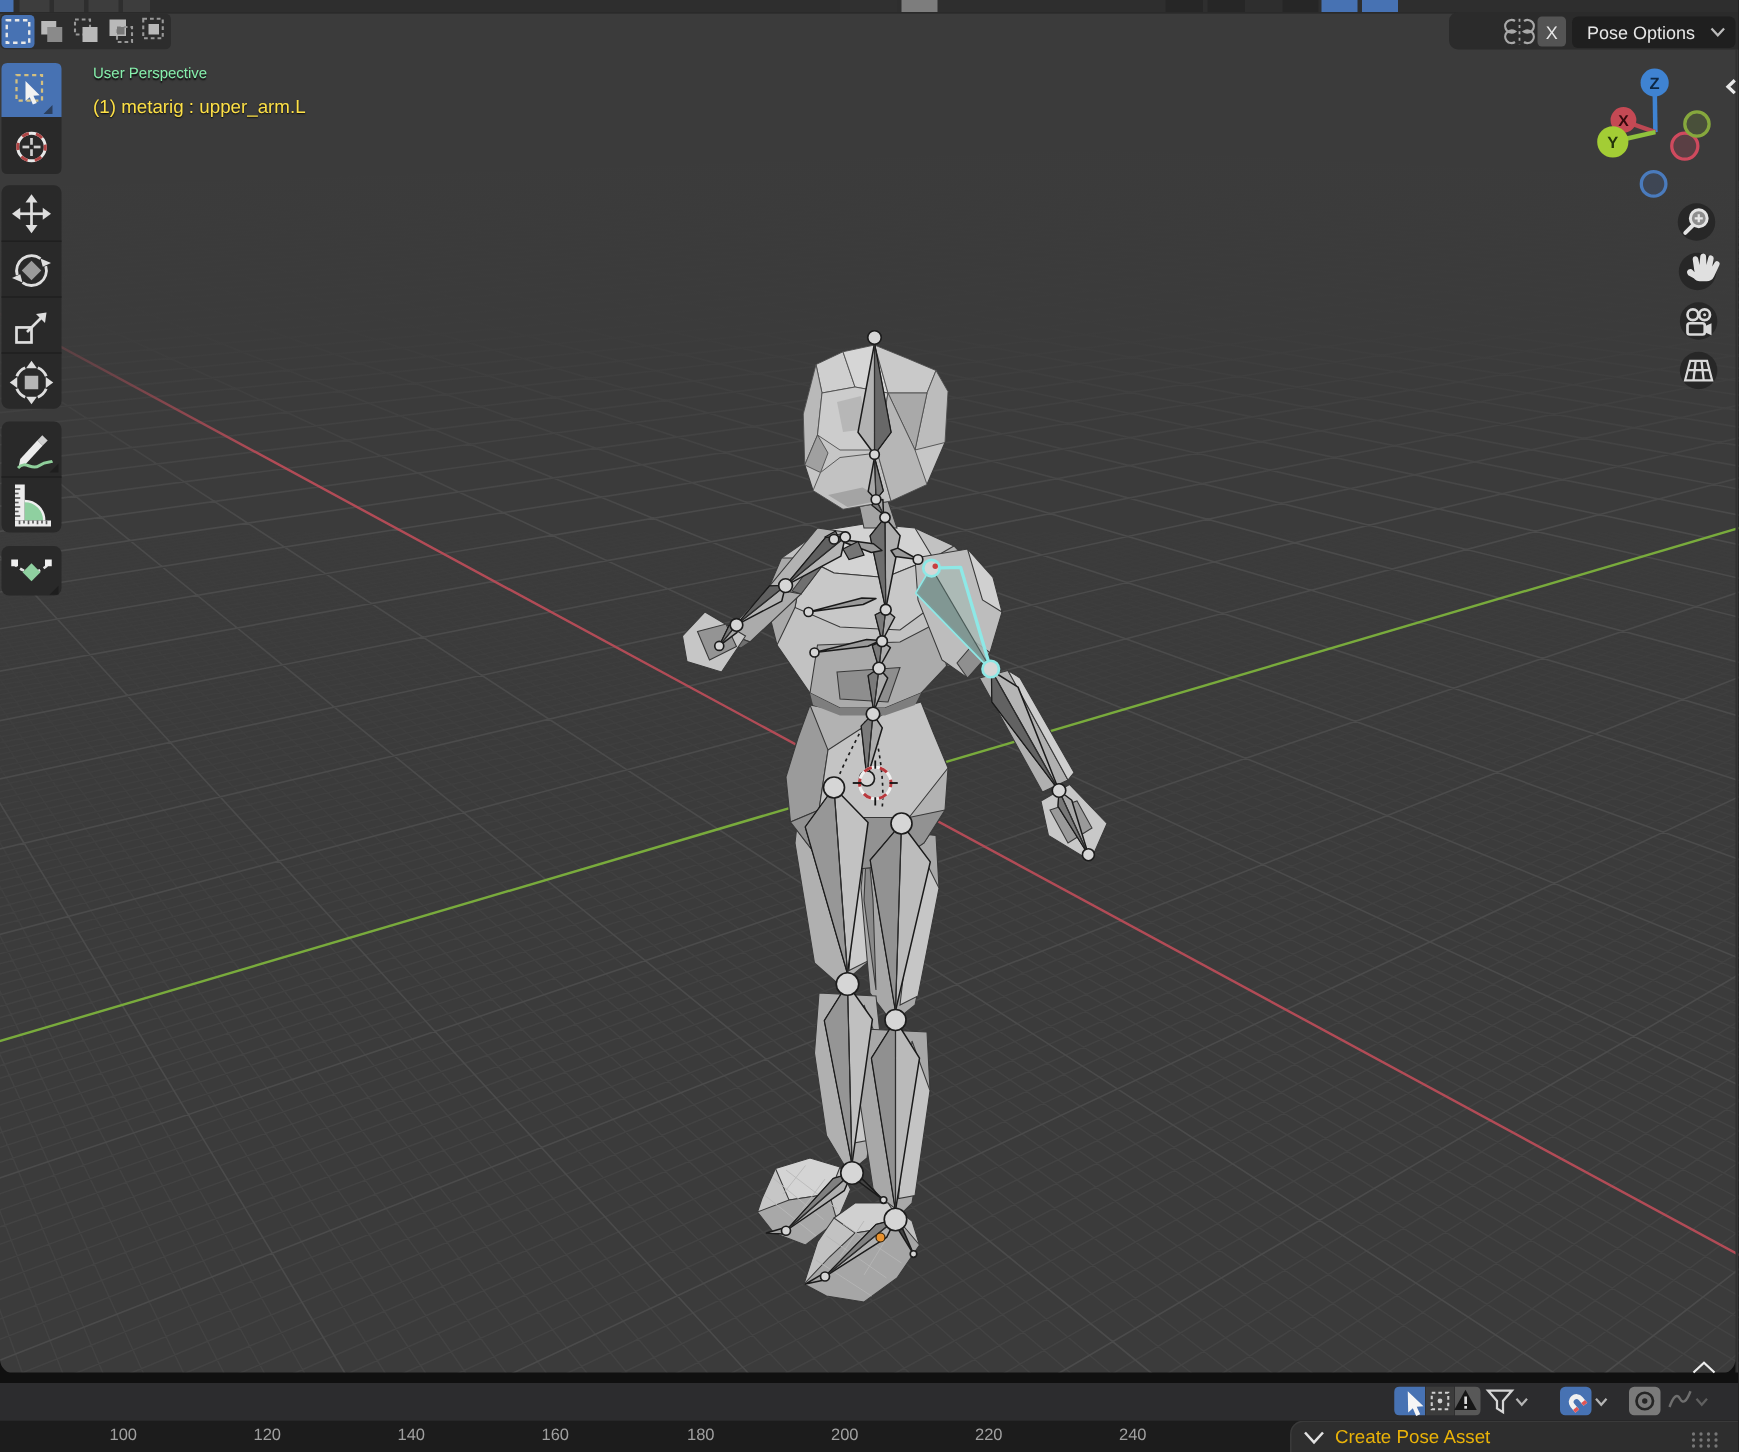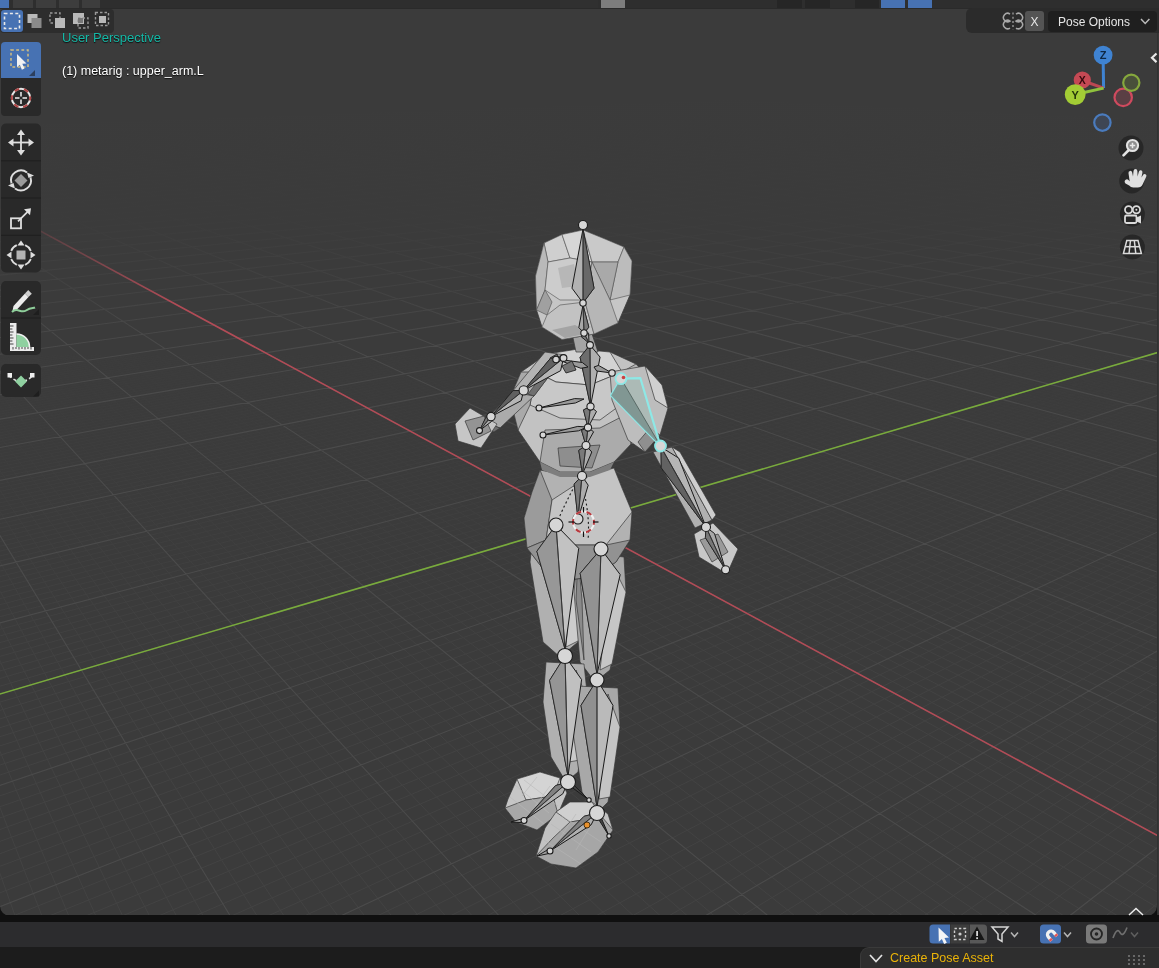--- a/index.html
+++ b/index.html
@@ -265,22 +265,22 @@
       <path d="M38 3.5 L38 20.5" stroke-dasharray="2 2.2" stroke-width="1.2"></path>
     </g>
     <rect x="50" y="2" width="19" height="20" rx="3" fill="#545454"></rect>
     <text x="59.5" y="17" font-size="12" fill="#e8e8e8" text-anchor="middle">X</text>
     <rect x="73" y="2" width="109" height="21" rx="4" fill="#1f1f1f"></rect>
     <text x="83" y="17" font-size="12" fill="#e6e6e6">Pose Options</text>
     <path d="M166 10 l4.2 4.5 4.2-4.5" stroke="#bbb" stroke-width="1.5" fill="none"></path>
   </svg>
 </div>
 
-<div class="abs" style="left:62px;top:30px;color:#14b8a6;font-size:13px;text-shadow:0 1px 1px rgba(0,0,0,.85)">User Perspective</div>
-<div class="abs" style="left:62px;top:64px;color:#ffffff;font-size:12.5px;text-shadow:0 1px 1px rgba(0,0,0,.85)">(1) metarig : upper_arm.L</div>
+<div class="abs" style="left:62px;top:44px;color:#86efac;font-size:10px;text-shadow:0 1px 1px rgba(0,0,0,.85)">User Perspective</div>
+<div class="abs" style="left:62px;top:64px;color:#fde047;font-size:12.5px;text-shadow:0 1px 1px rgba(0,0,0,.85)">(1) metarig : upper_arm.L</div>
 
 <svg class="abs" style="left:0;top:36px" width="46" height="370" viewBox="0 0 46 370">
 
   <g>
     <path d="M1 10 q0-4 4-4 h32 q4 0 4 4 v32 h-40 z" fill="#4772b3"></path>
     <path d="M1 42 h40 v34 q0 4 -4 4 h-32 q-4 0 -4 -4 z" fill="#292929"></path>
     <rect x="1" y="87.5" width="40" height="149" rx="5" fill="#292929"></rect>
     <rect x="1" y="245" width="40" height="74" rx="5" fill="#292929"></rect>
     <rect x="1" y="328" width="40" height="33" rx="5" fill="#292929"></rect>
     <line x1="1" y1="124.8" x2="41" y2="124.8" stroke="#1f1f1f" stroke-width="1"></line>
@@ -436,20 +436,30 @@
 <div class="abs" style="left:0;top:915px;width:1159px;height:7px;background:#101010"></div>
 <svg class="abs" style="left:0;top:905px" width="1159" height="11" viewBox="0 0 1159 11">
   <path d="M0 0 v11 h10 a10 10 0 0 1 -10 -10 z" fill="#101010"></path>
   <path d="M1157 0 v11 h-10 a10 10 0 0 0 10 -10 z" fill="#101010"></path>
 </svg>
 <svg class="abs" style="left:1126px;top:906px" width="20" height="10" viewBox="0 0 20 10">
   <path d="M3 9 l7-6.5 7 6.5" fill="#3b3b3b" stroke="#ededed" stroke-width="1.5"></path>
 </svg>
 <div class="abs" style="left:0;top:922px;width:1159px;height:25px;background:#2c2c2e"></div>
 <div class="abs" style="left:0;top:947px;width:1159px;height:21px;background:#1c1c1c"></div>
+<div class="abs" style="left:0;top:951px;width:860px;height:15px;color:#a0a0a0;font-size:11px">
+  <span class="abs" style="left:73px">100</span>
+  <span class="abs" style="left:169px">120</span>
+  <span class="abs" style="left:265px">140</span>
+  <span class="abs" style="left:361px">160</span>
+  <span class="abs" style="left:458px">180</span>
+  <span class="abs" style="left:554px">200</span>
+  <span class="abs" style="left:650px">220</span>
+  <span class="abs" style="left:746px">240</span>
+</div>
 
 <svg class="abs" style="left:928px;top:922px" width="231" height="25" viewBox="0 0 231 25">
 
   <g>
     <path d="M5 2.5 h17 v19 h-17 q-3.5 0 -3.5 -3.5 v-12 q0 -3.5 3.5 -3.5 z" fill="#4772b3"></path>
     <path d="M10.5 5.5 L21 15.5 L16.5 15.9 L18.8 20.8 L16.1 22 L13.9 16.9 L10.8 19.7 Z" fill="#f5f5f5"></path>
     <rect x="22.5" y="2.5" width="19" height="19" fill="#3c3c3c"></rect>
     <rect x="26.5" y="6.5" width="11" height="11" fill="none" stroke="#cfcfcf" stroke-width="1.4" stroke-dasharray="2.4 2"></rect>
     <circle cx="32" cy="12" r="1.6" fill="#cfcfcf"></circle>
     <path d="M42 2.5 h13.5 q3.5 0 3.5 3.5 v12 q0 3.5 -3.5 3.5 h-13.5 z" fill="#585858"></path>

